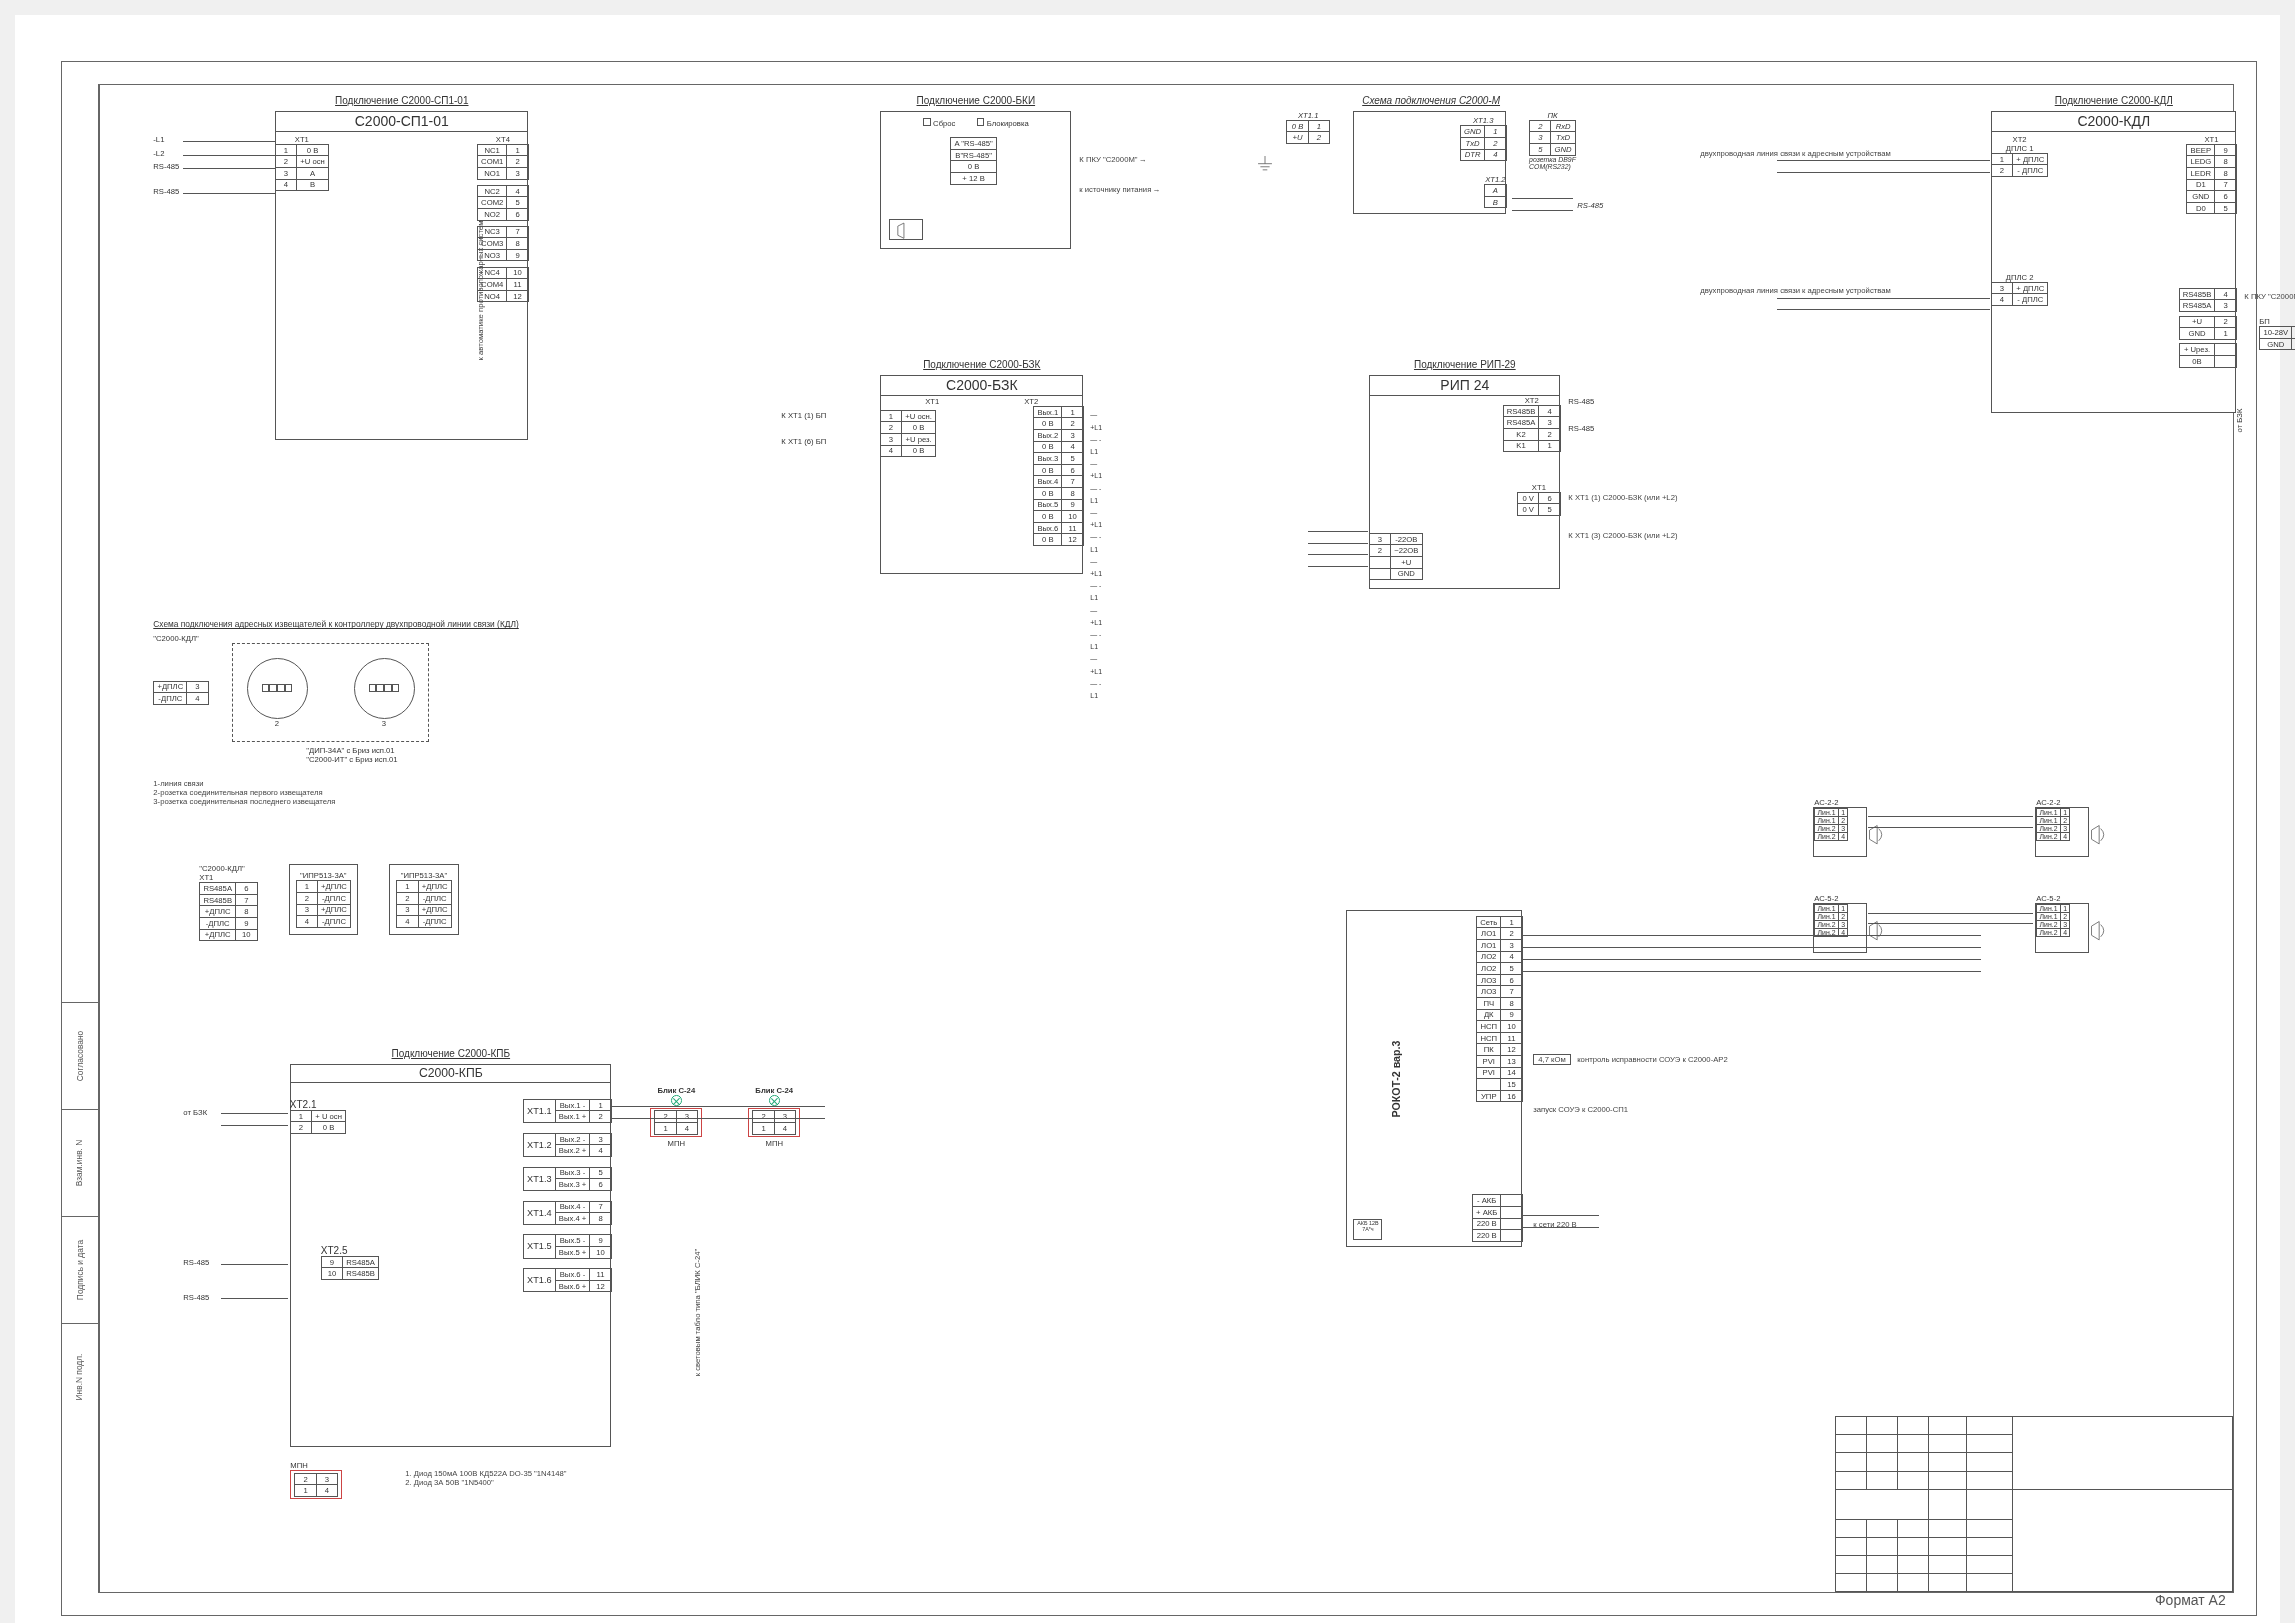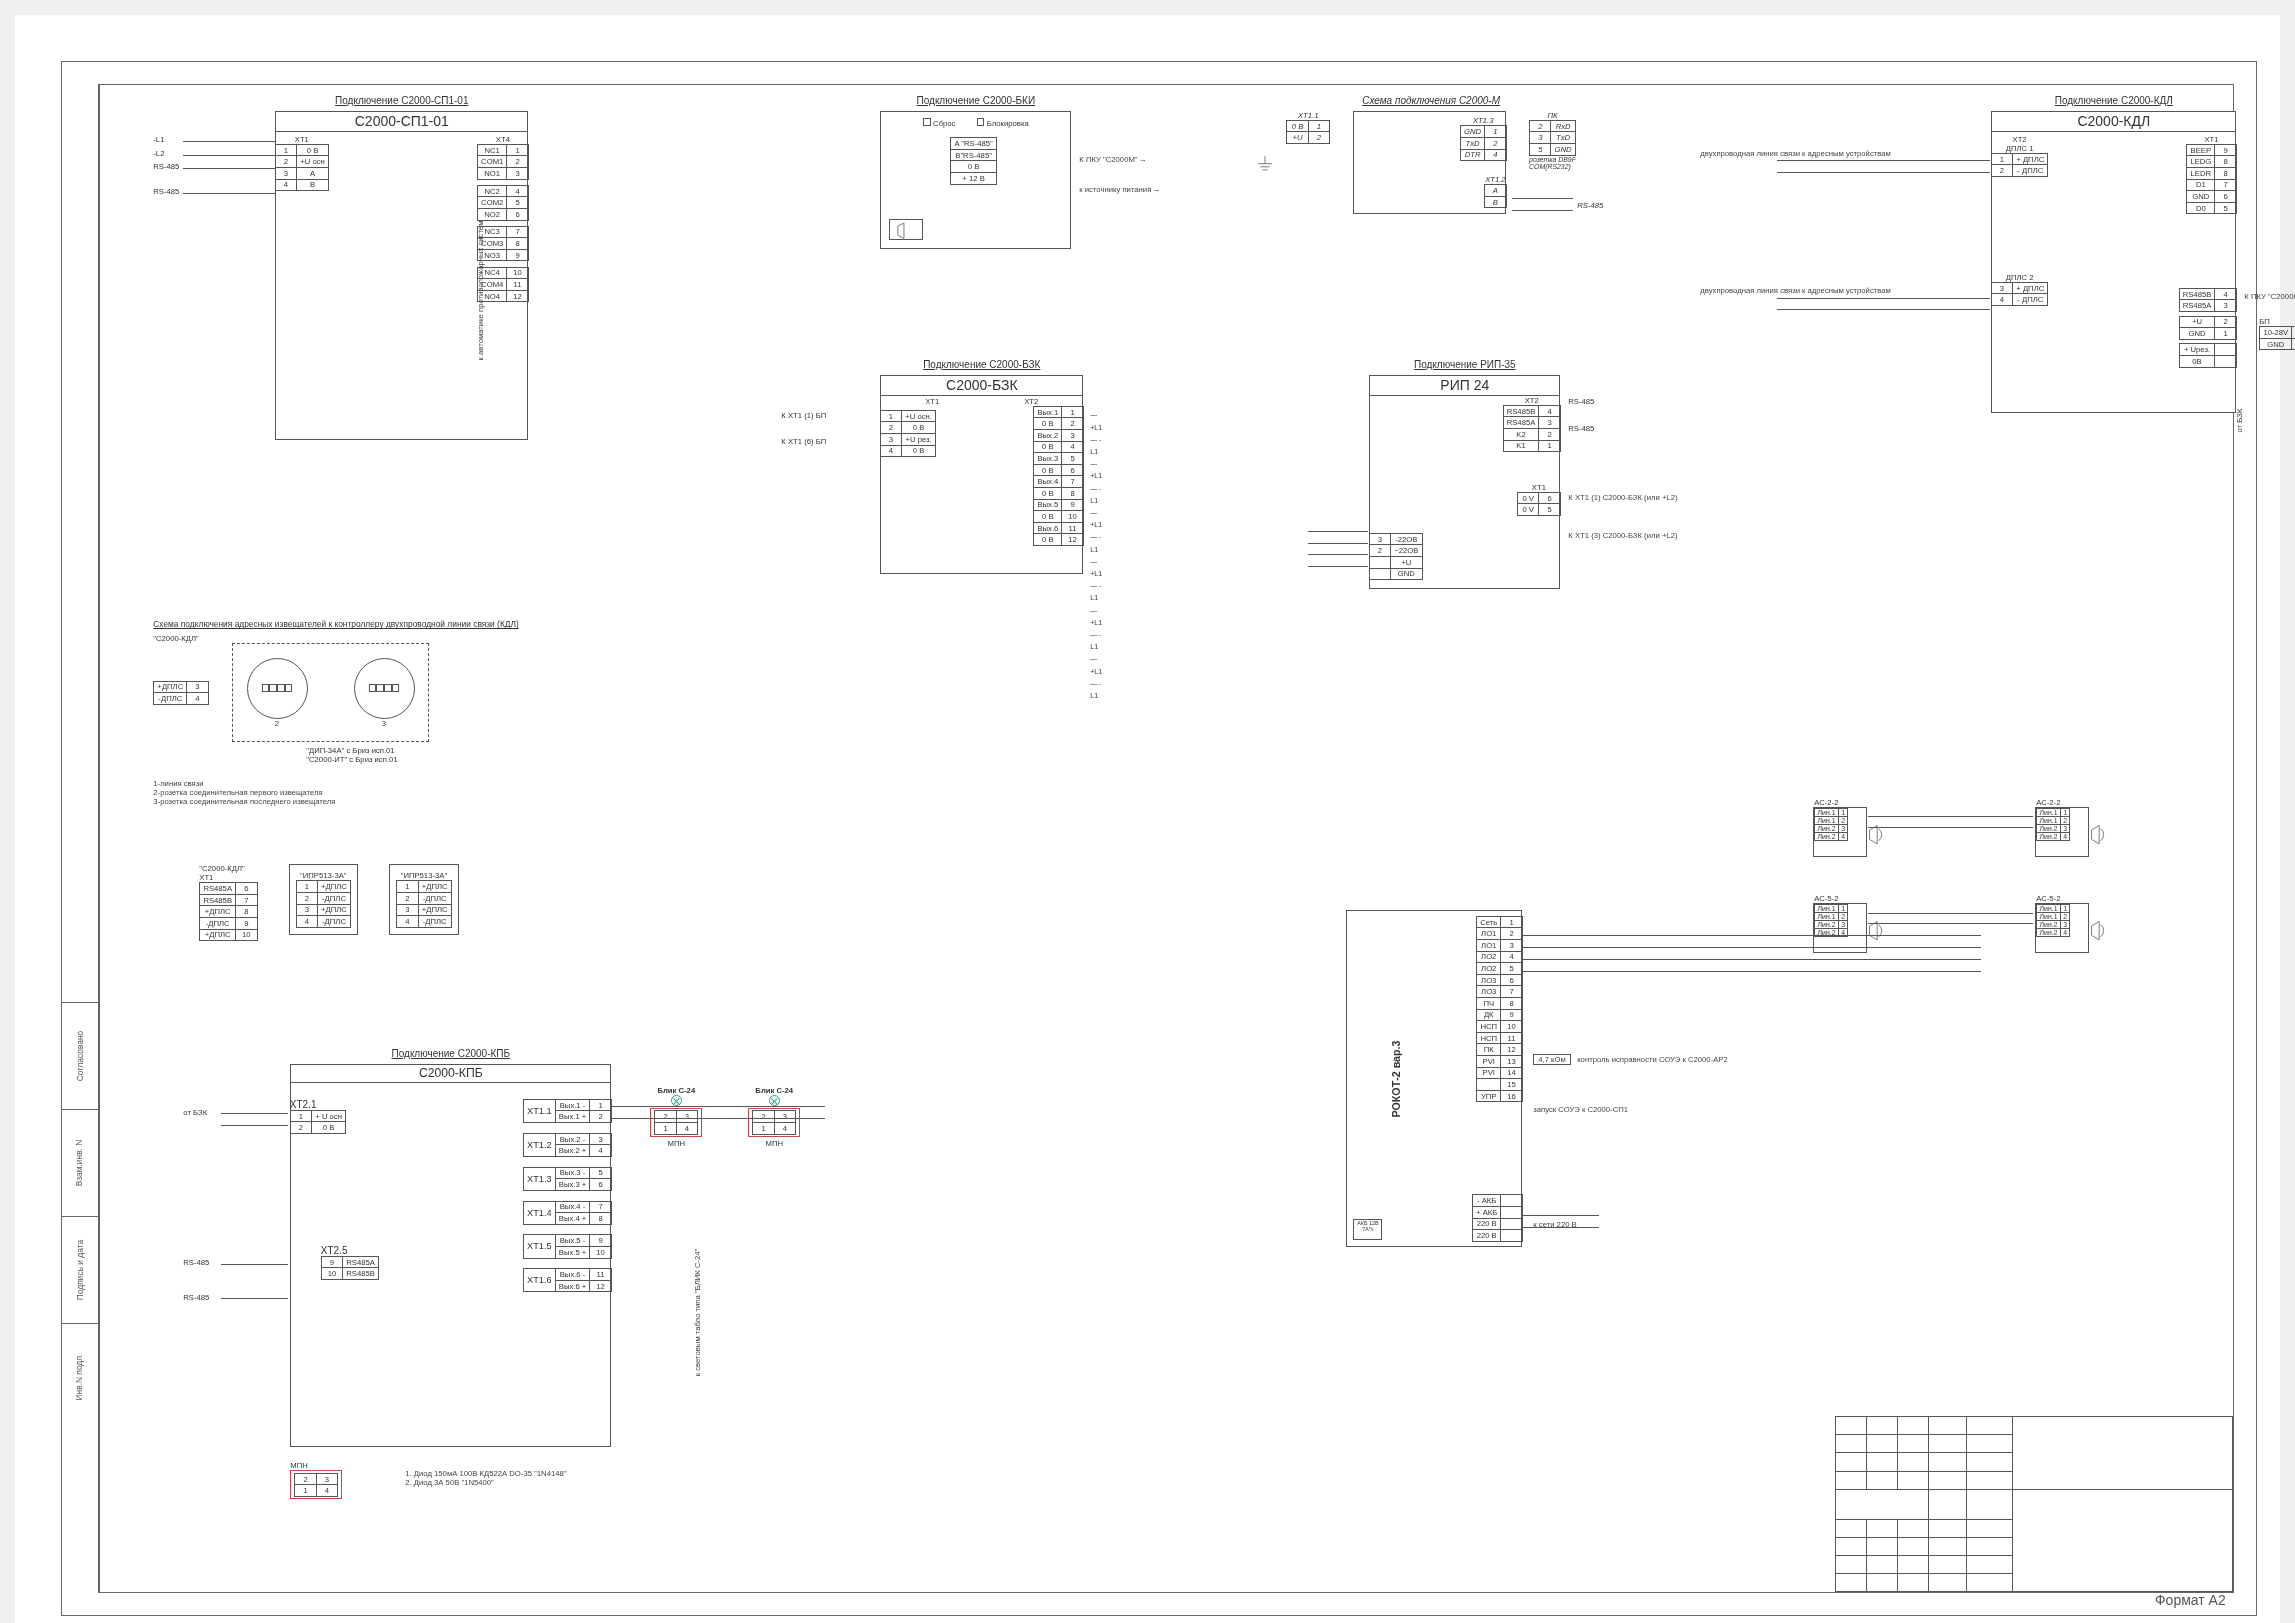--- a/index.html
+++ b/index.html
@@ -529,21 +529,21 @@
       <div>— <span>+L1</span></div>
         <div>— <span>-L1</span></div>
       <div>— <span>+L1</span></div>
         <div>— <span>-L1</span></div>
       <div>— <span>+L1</span></div>
         <div>— <span>-L1</span></div>
     </div>
   </div>
 
   <div class="blk" style="left:1354px; top:344px;">
-    <div class="dev-title">Подключение РИП-35</div>
+    <div class="dev-title">Подключение РИП-29</div>
     <div class="box" style="width:191px; height:214px; position:relative;">
       <div class="hdr">РИП 24</div>
       <div style="position:absolute; right:-1.5px; top:20px;">
         <div class="lbl" style="text-align:center">XT2</div>
         <table class="tbl">
           <tbody>
               <tr>
                 <td>RS485B</td>
                 <td>4</td>
               </tr>

